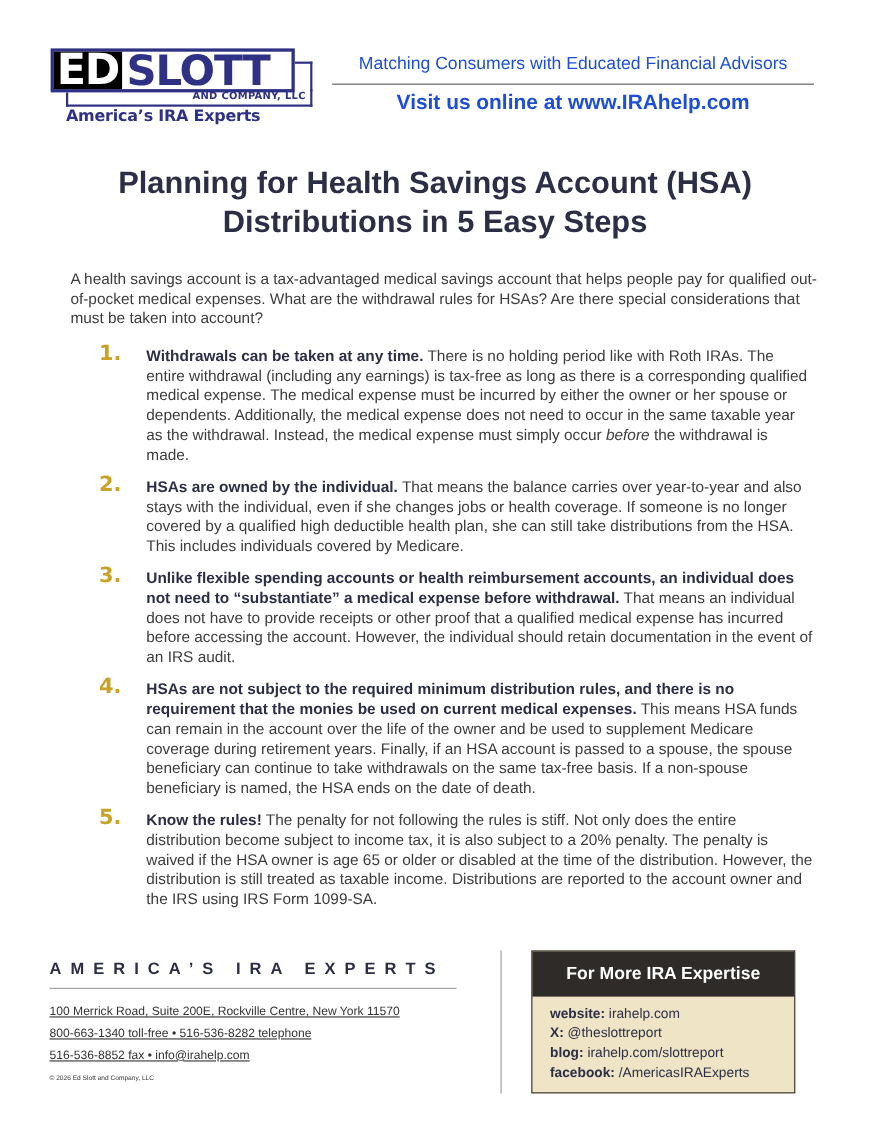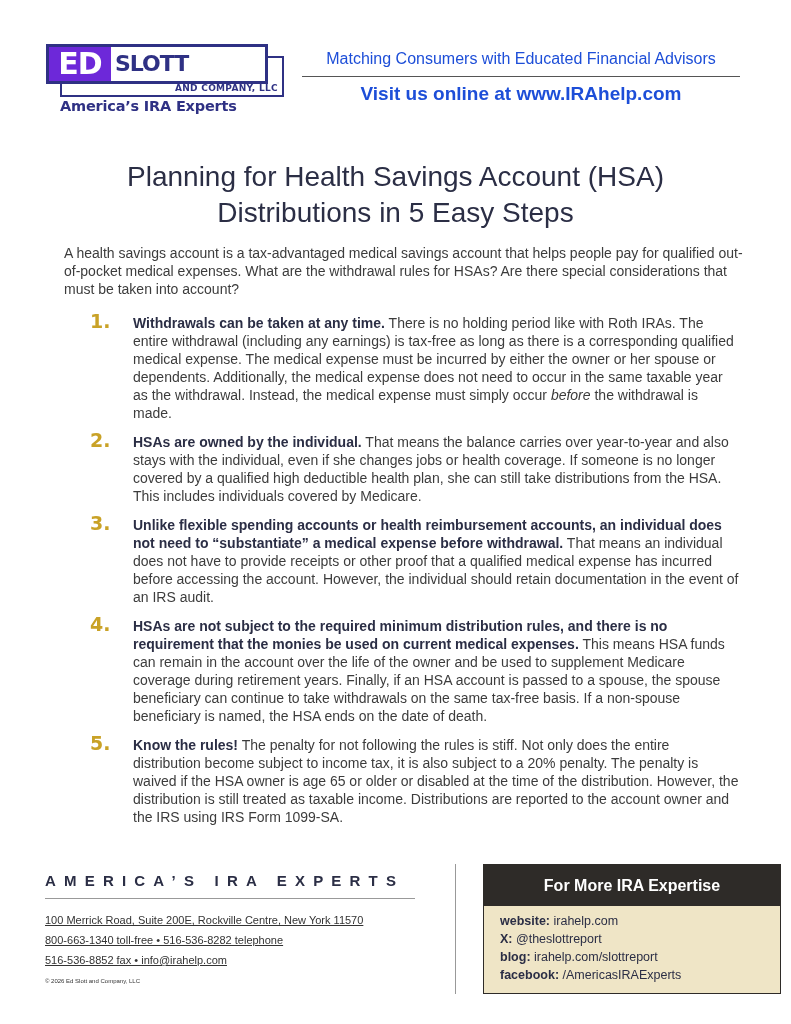--- a/index.html
+++ b/index.html
@@ -6,27 +6,27 @@
   html, body { width: 791px; height: 1024px; background: #ffffff; overflow: hidden; }
   body { position: relative; font-family: "Liberation Sans", sans-serif; color: #3a3a3a; }
 
   
   .logo { position: absolute; left: 46px; top: 44px; width: 240px; height: 72px; }
   .logo-box {
     position: absolute; left: 0; top: 0; width: 222px; height: 40px;
     border: 3px solid #2f3184; background: #fff;
   }
   .logo-ed {
-    position: absolute; left: 0; top: 0; width: 62px; height: 34px; background: #6d28d9;
-    color: #fff; font-weight: 900; font-size: 30px; line-height: 34px; text-align: center;
+    position: absolute; left: 0; top: 0; width: 62px; height: 34px; background: #000000;
+    color: #fff; font-weight: 900; font-size: 39px; line-height: 34px; text-align: center;
     letter-spacing: -1px; font-family: "DejaVu Sans", sans-serif;
   }
   .logo-slott {
     position: absolute; left: 66px; top: 0; height: 34px; color: #2f3184;
-    font-weight: 900; font-size: 22px; line-height: 34px; letter-spacing: -1px;
+    font-weight: 900; font-size: 38px; line-height: 34px; letter-spacing: -1px;
     font-family: "DejaVu Sans", sans-serif;
   }
   .logo-tail {
     position: absolute; left: 14px; top: 37px; width: 224px; height: 16px;
     border-left: 2px solid #2f3184; border-right: 2px solid #2f3184; border-bottom: 2px solid #2f3184;
   }
   .logo-tail-top {
     position: absolute; left: 222px; top: 12px; width: 16px; height: 27px;
     border-top: 2px solid #2f3184; border-right: 2px solid #2f3184;
   }
@@ -39,22 +39,22 @@
     color: #2f3184; font-family: "DejaVu Sans", sans-serif; white-space: nowrap; letter-spacing: -0.2px;
   }
 
   
   .header-right { position: absolute; left: 302px; top: 48px; width: 438px; text-align: center; }
   .tagline-top { font-size: 16px; color: #1d4ed8; line-height: 22px; }
   .header-rule { height: 1px; background: #555; margin: 6px 0 6px 0; }
   .tagline-visit { font-size: 19px; font-weight: bold; color: #1d4ed8; line-height: 22px; }
 
   
-  .title { position: absolute; left: 40px; width: 711px; top: 159px; text-align: center;
-    color: #2b2e45; font-weight: normal; font-size: 28px; line-height: 36px; }
+  .title { position: absolute; left: 40px; width: 711px; top: 148px; text-align: center;
+    color: #2b2e45; font-weight: bold; font-size: 28px; line-height: 36px; }
 
   
   .intro { position: absolute; left: 64px; width: 680px; top: 244px;
     font-size: 14px; line-height: 18px; color: #3c3c3c; }
 
   
   .steps { position: absolute; left: 90px; top: 314px; width: 650px; }
   .step { position: relative; padding-left: 43px; font-size: 14px; line-height: 18px; color: #3c3c3c; margin-bottom: 11px; }
   .step-num { position: absolute; left: 0; top: -2px; color: #c9a227; font-weight: 900; font-size: 19px;
     font-family: "DejaVu Sans", sans-serif; }
@@ -63,21 +63,21 @@
   
   .footer-left { position: absolute; left: 45px; top: 872px; width: 370px; }
   .footer-heading { font-size: 15px; font-weight: bold; color: #2b2e45; letter-spacing: 8.2px; white-space: nowrap; }
   .footer-rule { height: 1px; background: #999; margin: 9px 0 11px 0; }
   .footer-line { font-size: 11px; color: #333; line-height: 20px; white-space: nowrap; text-decoration: underline; }
   .footer-copy { font-size: 6px; color: #333; margin-top: 8px; }
 
   .footer-divider { position: absolute; left: 455px; top: 864px; width: 1px; height: 130px; background: #999; }
 
   
-  .expertise-box { position: absolute; left: 483px; top: 864px; width: 298px; height: 130px;
+  .expertise-box { position: absolute; left: 483px; top: 864px; width: 240px; height: 130px;
     border: 1px solid #2e2b28; background: #efe5c6; }
   .expertise-head { height: 41px; background: #2e2b28; color: #ffffff; font-weight: bold;
     font-size: 16px; line-height: 41px; text-align: center; }
   .expertise-list { padding: 6px 12px 0 16px; }
   .expertise-item { font-size: 12.5px; line-height: 18px; color: #2b2e45; white-space: nowrap; }
   .expertise-item b { font-weight: bold; }
 </style>
 </head>
 <body>
 

